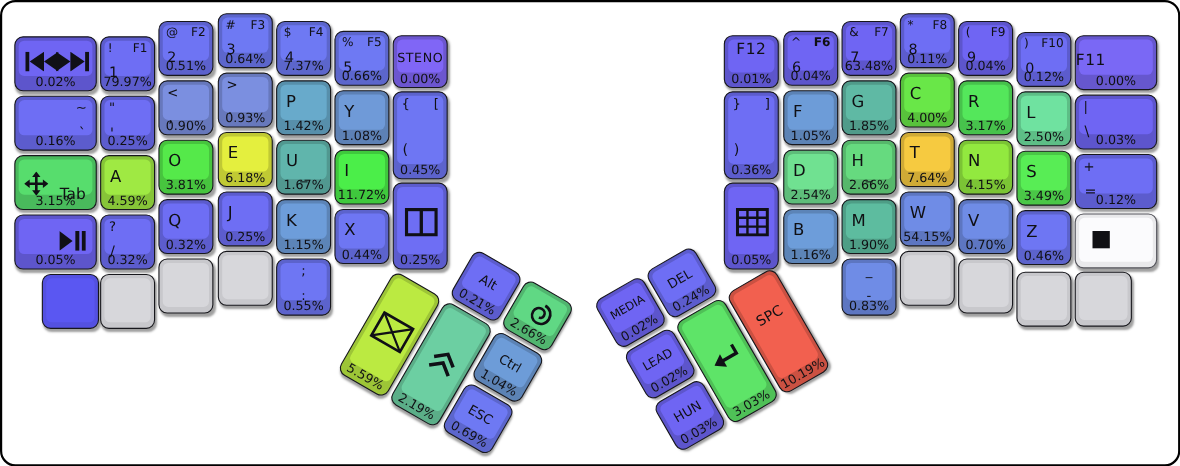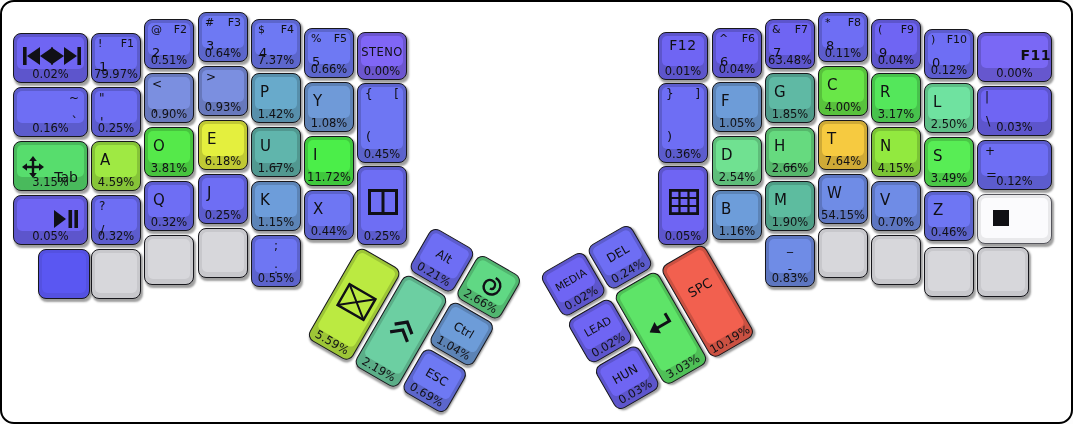--- a/index.html
+++ b/index.html
@@ -244,21 +244,21 @@
             <line x1="19.5" y1="1.4" x2="19.5" y2="24.6" stroke="#101016" stroke-width="2.2"></line>
             <line x1="1.4" y1="9" x2="28.6" y2="9" stroke="#101016" stroke-width="2.2"></line>
             <line x1="1.4" y1="17" x2="28.6" y2="17" stroke="#101016" stroke-width="2.2"></line>
           </svg>
         </span>
         <div class="pct">0.05%</div>
       </div>
       <div class="key" style="left: 710px; top: 26px; width: 50px; height: 50px; background: rgb(93, 85, 204); border-color: rgb(23, 23, 28);">
         <div class="cap" style="background: rgb(111, 101, 243); bottom: 13px;"></div>
         <span class="kl " style="left: 6px; top: 3.5px; font-size: 11px;">^</span>
-        <span class="kl " style="right: 6px; top: 3.5px; font-size: 11px;">F6</span>
+        <span class="kl " style="right: 6px; top: 3.5px; font-size: 11px; font-weight: bold;">F6</span>
         <span class="kl " style="left: 7px; top: 26px; font-size: 13px;">6</span>
         <div class="pct">0.04%</div>
       </div>
       <div class="key" style="left: 710px; top: 80px; width: 50px; height: 50px; background: rgb(92, 131, 181); border-color: rgb(23, 23, 28);">
         <div class="cap" style="background: rgb(109, 156, 216); bottom: 13px;"></div>
         <span class="kl " style="left: 8px; top: 11px; font-size: 15px;">F</span>
         <div class="pct">1.05%</div>
       </div>
       <div class="key" style="left: 710px; top: 134px; width: 50px; height: 50px; background: rgb(94, 189, 122); border-color: rgb(23, 23, 28);">
         <div class="cap" style="background: rgb(112, 225, 145); bottom: 13px;"></div>
@@ -369,21 +369,21 @@
       <div class="key" style="left: 922px; top: 189px; width: 50px; height: 50px; background: rgb(92, 99, 204); border-color: rgb(23, 23, 28);">
         <div class="cap" style="background: rgb(110, 118, 243); bottom: 13px;"></div>
         <span class="kl " style="left: 8px; top: 11px; font-size: 15px;">Z</span>
         <div class="pct">0.46%</div>
       </div>
       <div class="key" style="left: 922px; top: 245px; width: 50px; height: 50px; background: rgb(200, 200, 204); border-color: rgb(23, 23, 28);">
         <div class="cap" style="background: rgb(215, 215, 219); bottom: 5px;"></div>
       </div>
       <div class="key" style="left: 975px; top: 30px; width: 75px; height: 50px; background: rgb(102, 87, 206); border-color: rgb(23, 23, 28);">
         <div class="cap" style="background: rgb(122, 104, 245); bottom: 13px;"></div>
-        <span class="kl " style="left: 0px; right: 0px; top: 15px; text-align: right; font-size: 14px; letter-spacing: 0.5px; font-weight: bold;">F11</span>
+        <span class="kl " style="left: 0px; right: 0px; top: 15px; text-align: left; font-size: 14px; letter-spacing: 0.5px;">F11</span>
         <div class="pct">0.00%</div>
       </div>
       <div class="key" style="left: 975px; top: 84px; width: 75px; height: 50px; background: rgb(93, 85, 204); border-color: rgb(23, 23, 28);">
         <div class="cap" style="background: rgb(111, 101, 243); bottom: 13px;"></div>
         <span class="kl " style="left: 7px; top: 4px; font-size: 12px;">|</span>
         <span class="kl " style="left: 8px; top: 27px; font-size: 13px;">\</span>
         <div class="pct">0.03%</div>
       </div>
       <div class="key" style="left: 975px; top: 138px; width: 75px; height: 50px; background: rgb(92, 92, 205); border-color: rgb(23, 23, 28);">
         <div class="cap" style="background: rgb(110, 110, 244); bottom: 13px;"></div>

